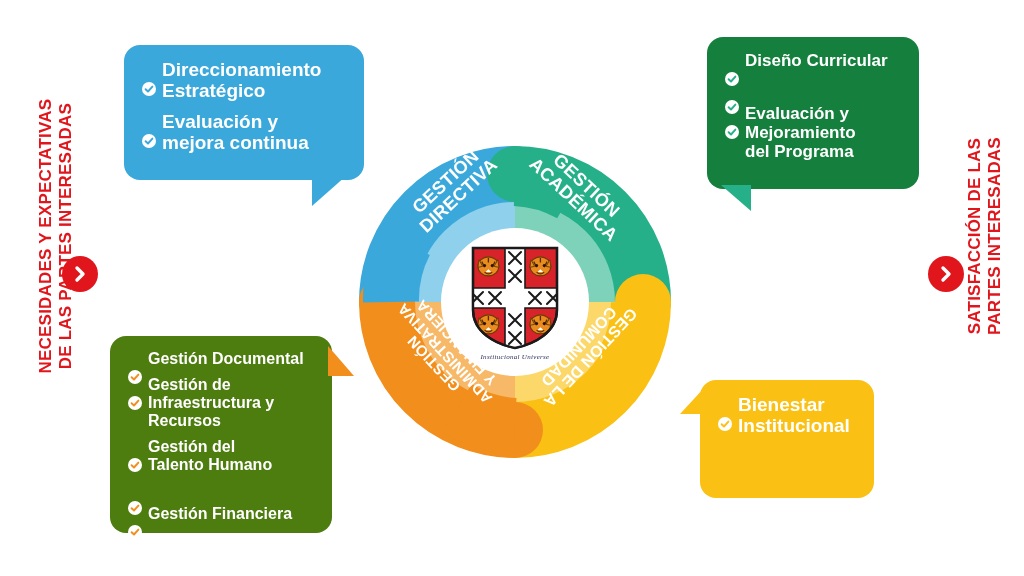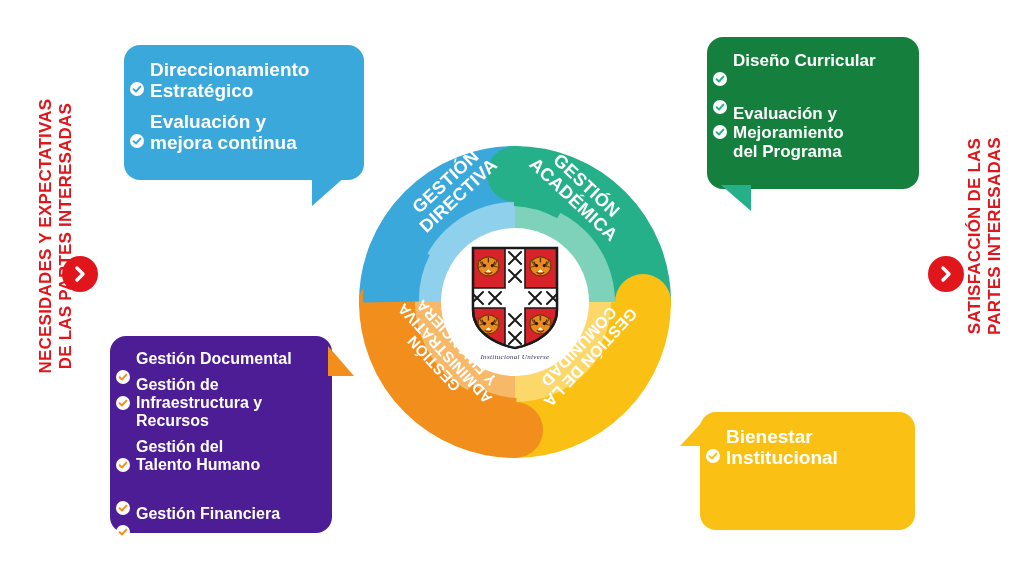--- a/index.html
+++ b/index.html
@@ -58,21 +58,21 @@
   }
   .arrow-badge svg { display: block; }
   #arrow-left  { left: 62px;  top: 256px; }
   #arrow-right { left: 928px; top: 256px; }
 
   
   .callout {
     position: absolute;
     border-radius: 16px;
     box-sizing: border-box;
-    padding: 14px 18px 14px 6px;
+    padding: 14px 18px 14px 18px;
   }
   .callout ul {
     list-style: none;
     margin: 0;
     padding: 0;
   }
   .callout li {
     display: flex;
     align-items: flex-start;
     gap: 6px;
@@ -121,36 +121,35 @@
     left: 14px; bottom: -22px;
     border-right: 0 solid transparent;
     border-left: 30px solid transparent;
     border-top: 26px solid #25B089;
   }
 
   
   #callout-administrativa {
     left: 110px; top: 336px;
     width: 222px; height: 197px;
-    background: #4c1d95;
+    background: #4d7c0f;
   }
   #callout-administrativa li { font-size: 16px; margin-bottom: 8px; }
   #callout-administrativa .tail {
     right: -22px; top: 10px;
     border-bottom: 0 solid transparent;
     border-top: 30px solid transparent;
     border-left: 26px solid #F18E1C;
   }
 
   
   #callout-comunidad {
     left: 700px; top: 380px;
-    width: 215px; height: 118px;
+    width: 174px; height: 118px;
     background: #FAC114;
-    margin-top: 32px;
   }
   #callout-comunidad li { font-size: 19px; margin-bottom: 12px; }
   #callout-comunidad .tail {
     left: -20px; top: 8px;
     border-bottom: 0 solid transparent;
     border-top: 26px solid transparent;
     border-right: 24px solid #FAC114;
   }
 
   

